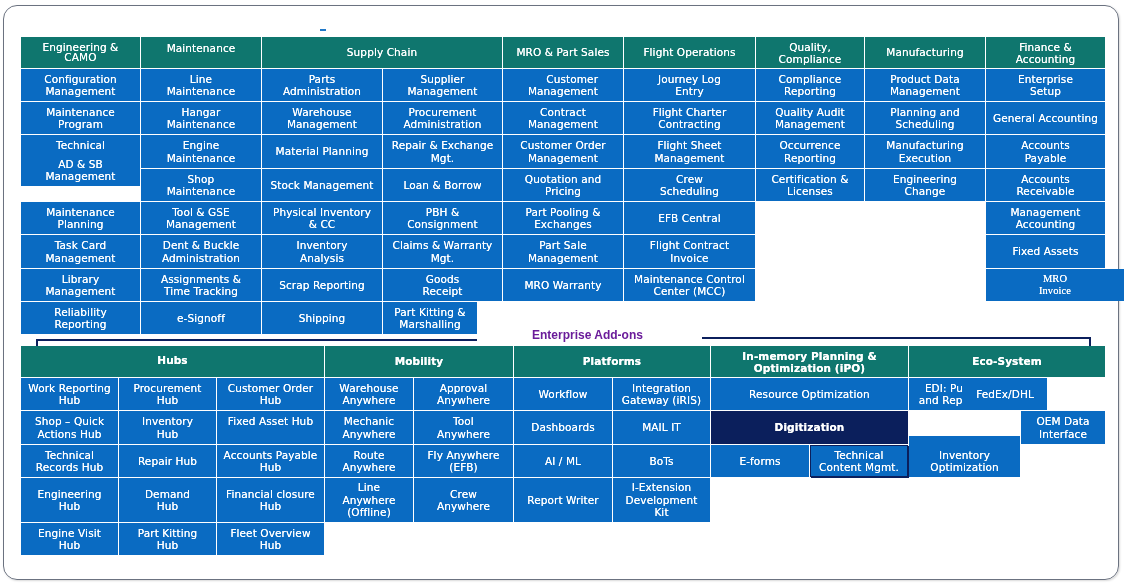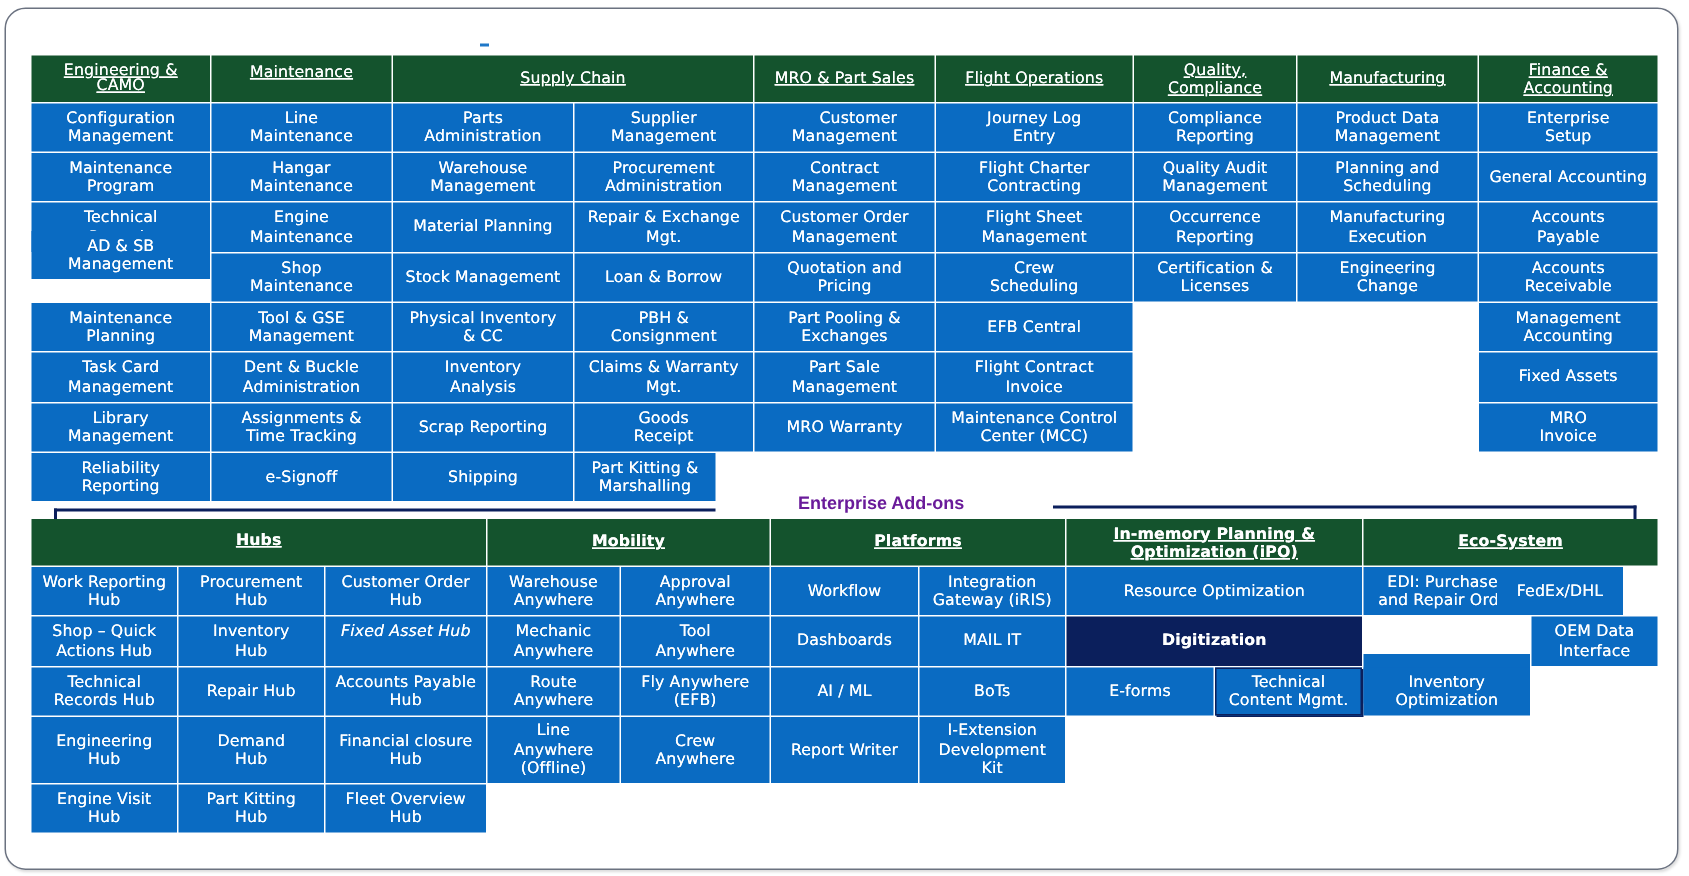--- a/index.html
+++ b/index.html
@@ -7,21 +7,21 @@
          font-family:"DejaVu Sans", sans-serif; }
   .frame { position:absolute; left:3px; top:5px; width:1116px; height:575px;
            border:1px solid #6b7280; border-radius:14px; box-sizing:border-box;
            box-shadow: 1px 1px 2px rgba(0,0,0,0.15); }
   .tick { position:absolute; left:320px; top:29px; width:6px; height:2px; background:#1f78c8; }
   .cell { position:absolute; box-sizing:border-box; background:#0a6bc2;
           color:#ffffff; font-size:10.5px; line-height:12.5px; font-weight:normal;
           display:flex; align-items:center; justify-content:center; text-align:center;
           padding:0 3px; white-space:pre-line; letter-spacing:0.1px;
           text-shadow:0 0 0.4px #fff; }
-  .hdr { background:#14532d; font-size:10.5px;text-decoration:underline; }
+  .hdr { background:#0f766e; font-size:10.5px; }
   .hdr-top { align-items:flex-start; padding-top:5px; }
   .dig { background:#0b1f5c; font-weight:bold; }
   .tcm { border:1px solid #0b1f5c; box-shadow:1px 1px 0 #0b1f5c; }
   .addon-label { position:absolute; left:532px; top:328px; color:#6a1b9a;
                  font-family:"Liberation Sans", sans-serif; font-weight:bold; font-size:12px; }
   .line { position:absolute; background:#0b1f5c; }
 </style>
 </head>
 <body>
 
@@ -151,21 +151,21 @@
 <div class="cell" style="left:986px;top:69px;width:119px;height:32px;">Enterprise
 Setup</div>
 <div class="cell" style="left:986px;top:102px;width:119px;height:32px;">General Accounting</div>
 <div class="cell" style="left:986px;top:135px;width:119px;height:33px;">Accounts
 Payable</div>
 <div class="cell" style="left:986px;top:169px;width:119px;height:32px;">Accounts
 Receivable</div>
 <div class="cell" style="left:986px;top:202px;width:119px;height:32px;">Management
 Accounting</div>
 <div class="cell" style="left:986px;top:235px;width:119px;height:33px;">Fixed Assets</div>
-<div class="cell" style="left:986px;top:269px;width:119px;height:32px;">MRO
+<div class="cell" style="left:986px;top:269px;width:138px;height:32px;font-family:Liberation Serif, serif;">MRO
 Invoice</div>
 
 <div class="addon-label">Enterprise Add-ons</div>
 
 <div class="line" style="left:36px;top:339px;width:441px;height:2px;"></div>
 <div class="line" style="left:36px;top:339px;width:2px;height:7px;"></div>
 <div class="line" style="left:702px;top:337px;width:389px;height:2px;"></div>
 <div class="line" style="left:1089px;top:337px;width:2px;height:9px;"></div>
 
 <div class="cell hdr" style="left:21px;top:346px;width:303px;height:31px;align-items:flex-start;padding-top:8px;font-weight:bold;">Hubs</div>
@@ -178,21 +178,21 @@
 <div class="cell" style="left:21px;top:378px;width:97px;height:32px;">Work Reporting
 Hub</div>
 <div class="cell" style="left:119px;top:378px;width:97px;height:32px;">Procurement
 Hub</div>
 <div class="cell" style="left:217px;top:378px;width:107px;height:32px;">Customer Order
 Hub</div>
 <div class="cell" style="left:21px;top:411px;width:97px;height:33px;">Shop – Quick
 Actions Hub</div>
 <div class="cell" style="left:119px;top:411px;width:97px;height:33px;">Inventory
 Hub</div>
-<div class="cell" style="left:217px;top:411px;width:107px;height:33px;align-items:flex-start;padding-top:4px;font-style:italic;">Fixed Asset Hub</div>
+<div class="cell" style="left:217px;top:411px;width:107px;height:33px;align-items:flex-start;padding-top:4px;">Fixed Asset Hub</div>
 <div class="cell" style="left:21px;top:445px;width:97px;height:32px;">Technical
 Records Hub</div>
 <div class="cell" style="left:119px;top:445px;width:97px;height:32px;">Repair Hub</div>
 <div class="cell" style="left:217px;top:445px;width:107px;height:32px;">Accounts Payable
 Hub</div>
 <div class="cell" style="left:21px;top:478px;width:97px;height:44px;">Engineering
 Hub</div>
 <div class="cell" style="left:119px;top:478px;width:97px;height:44px;">Demand
 Hub</div>
 <div class="cell" style="left:217px;top:478px;width:107px;height:44px;">Financial closure
@@ -235,18 +235,18 @@
 Kit</div>
 
 <div class="cell" style="left:711px;top:378px;width:197px;height:32px;">Resource Optimization</div>
 <div class="cell dig" style="left:711px;top:411px;width:197px;height:33px;">Digitization</div>
 <div class="cell" style="left:711px;top:445px;width:98px;height:32px;">E-forms</div>
 <div class="cell tcm" style="left:810px;top:445px;width:98px;height:32px;">Technical
 Content Mgmt.</div>
 
 <div class="cell" style="left:909px;top:378px;width:111px;height:32px;">EDI: Purchases
 and Repair Order</div>
-<div class="cell" style="left:998px;top:378px;width:84px;height:32px;">FedEx/DHL</div>
+<div class="cell" style="left:963px;top:378px;width:84px;height:32px;">FedEx/DHL</div>
 <div class="cell" style="left:909px;top:436px;width:111px;height:33px;padding-left:12px;">Customer Portal</div>
 <div class="cell" style="left:1021px;top:411px;width:84px;height:33px;">OEM Data
 Interface</div>
 <div class="cell" style="left:909px;top:445px;width:111px;height:32px;">Inventory
 Optimization</div>
 
 </body></html>

